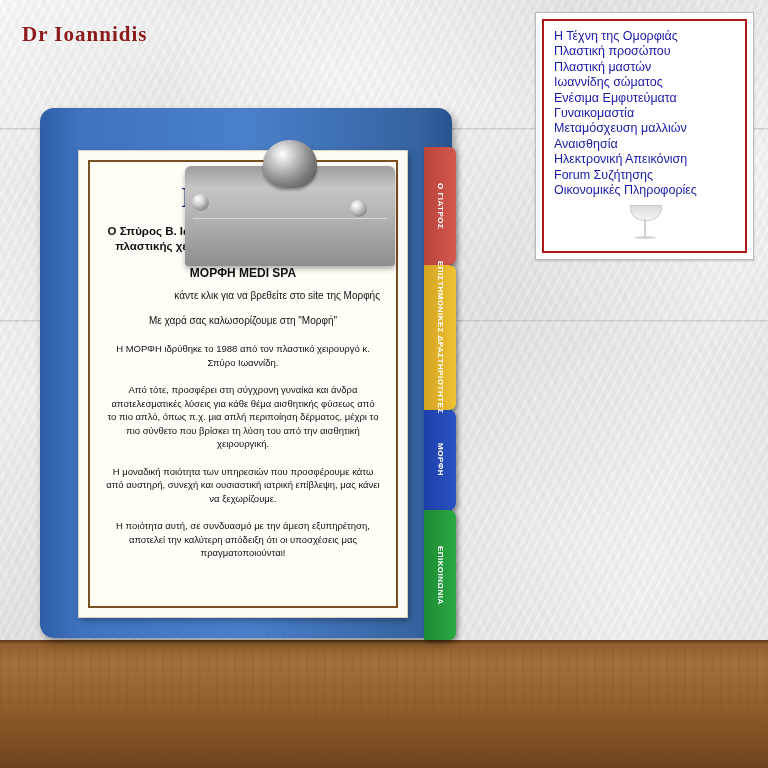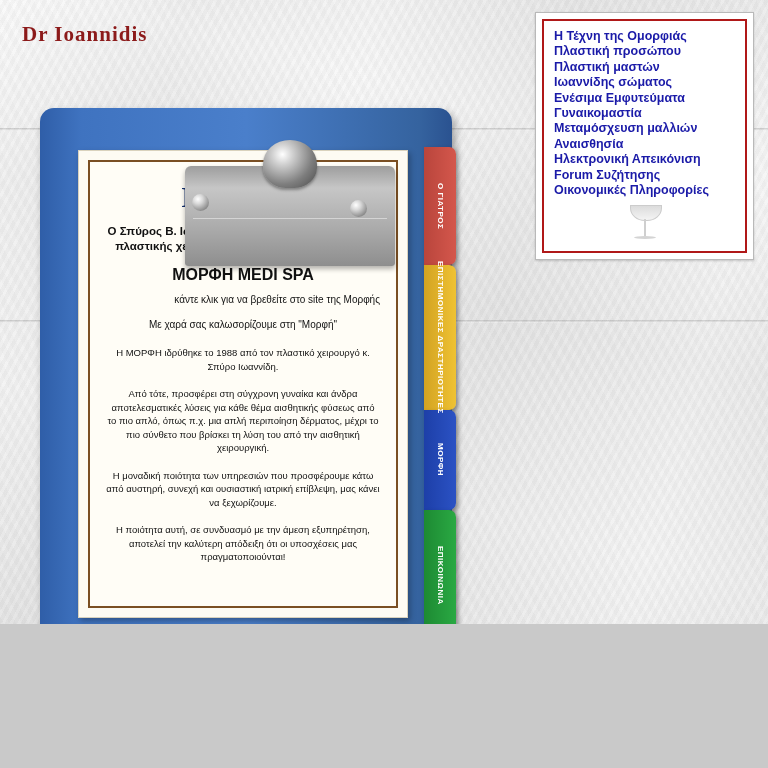--- a/index.html
+++ b/index.html
@@ -9,21 +9,21 @@
   body {
     width: 768px;
     height: 768px;
     overflow: hidden;
     font-family: "Liberation Sans", sans-serif;
     background: #c9c9c9;
   }
   #page {
     position: relative;
     width: 768px;
-    height: 624px;
+    height: 768px;
     overflow: hidden;
   }
 
   
   .bg-wall {
     position: absolute;
     left: 0; top: 0;
     width: 768px;
     height: 640px;
     background:
@@ -97,21 +97,20 @@
     border: 2px solid #b01818;
     box-sizing: border-box;
     padding: 8px 6px 6px 10px;
     position: relative;
     background: #ffffff;
   }
   .menu-list {
     list-style: none;
     margin: 0;
     padding: 0;
-    font-weight: bold;
   }
   .menu-list li {
     color: #1a1aa8;
     font-size: 12.5px;
     line-height: 15.4px;
     font-family: "Liberation Sans", sans-serif;
     white-space: nowrap;
     cursor: pointer;
   }
   .glass-deco {
@@ -247,21 +246,21 @@
   .p-head {
     text-align: center;
     font-size: 11.5px;
     color: #111;
     line-height: 15px;
     margin: 2px 0 12px 0;
     font-weight: bold;
   }
   .p-sub {
     text-align: center;
-    font-size: 16px;
+    font-size: 12px;
     color: #111;
     font-weight: bold;
     margin: 8px 0 10px 0;
   }
   .p-link {
     text-align: right;
     font-size: 10px;
     color: #111;
     margin: 0 0 14px 0;
   }

